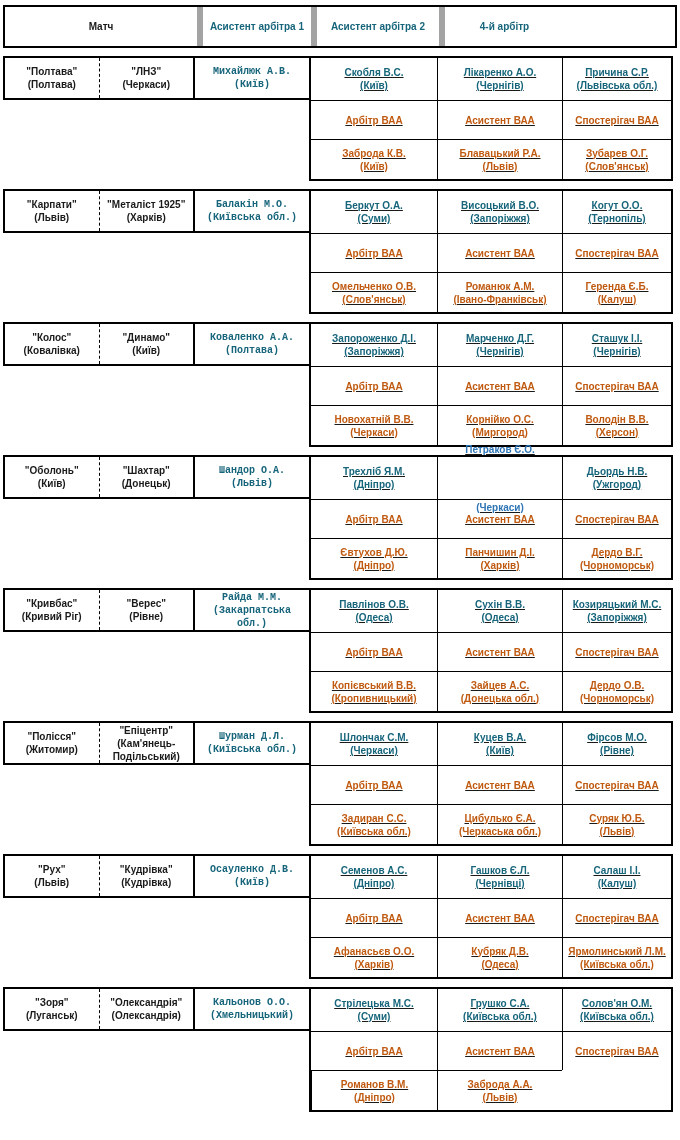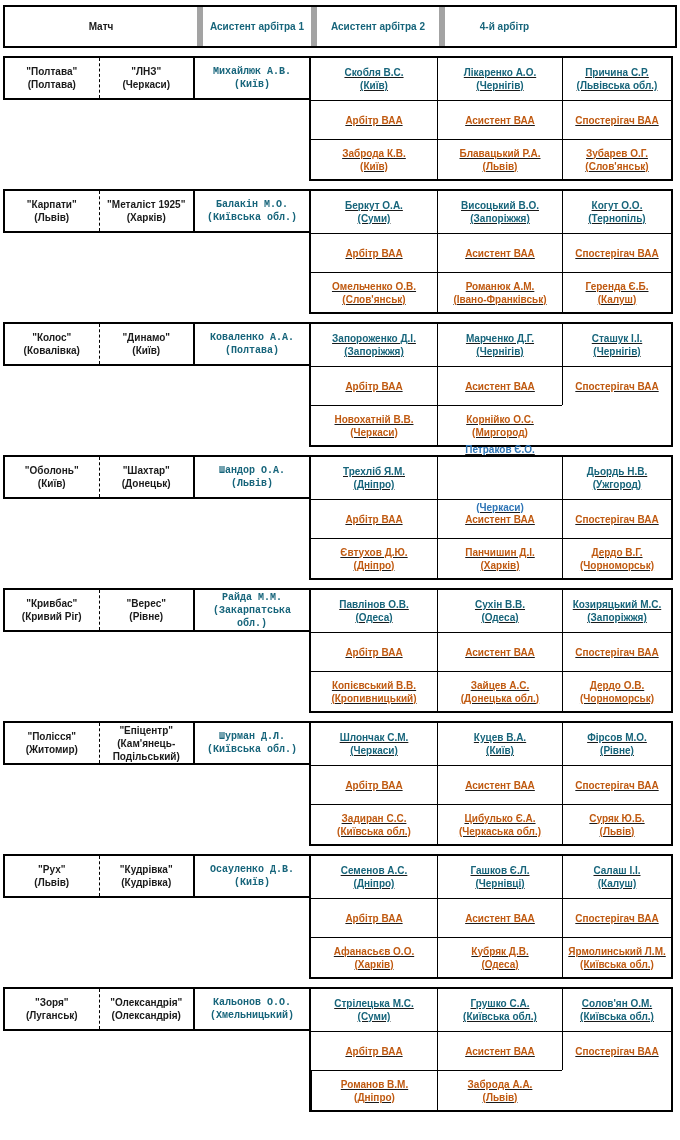--- a/index.html
+++ b/index.html
@@ -221,20 +221,24 @@
       <div class="vcell orange">Спостерігач ВАА</div>
 
       <div class="vcell c1 orange">
         <span class="line">Новохатній В.В.</span>
         <span class="line">(Черкаси)</span>
       </div>
       <div class="vcell orange">
         <span class="line">Корнійко О.С.</span>
         <span class="line">(Миргород)</span>
       </div>
+      <div class="vcell orange">
+        <span class="line">Володін В.В.</span>
+        <span class="line">(Херсон)</span>
+      </div>
     </div>
 
   </div>
 
   <div class="block">
 
     <div class="teams">
       <div class="team">
         <span class="line">"Оболонь"</span>
         <span class="line">(Київ)</span>

